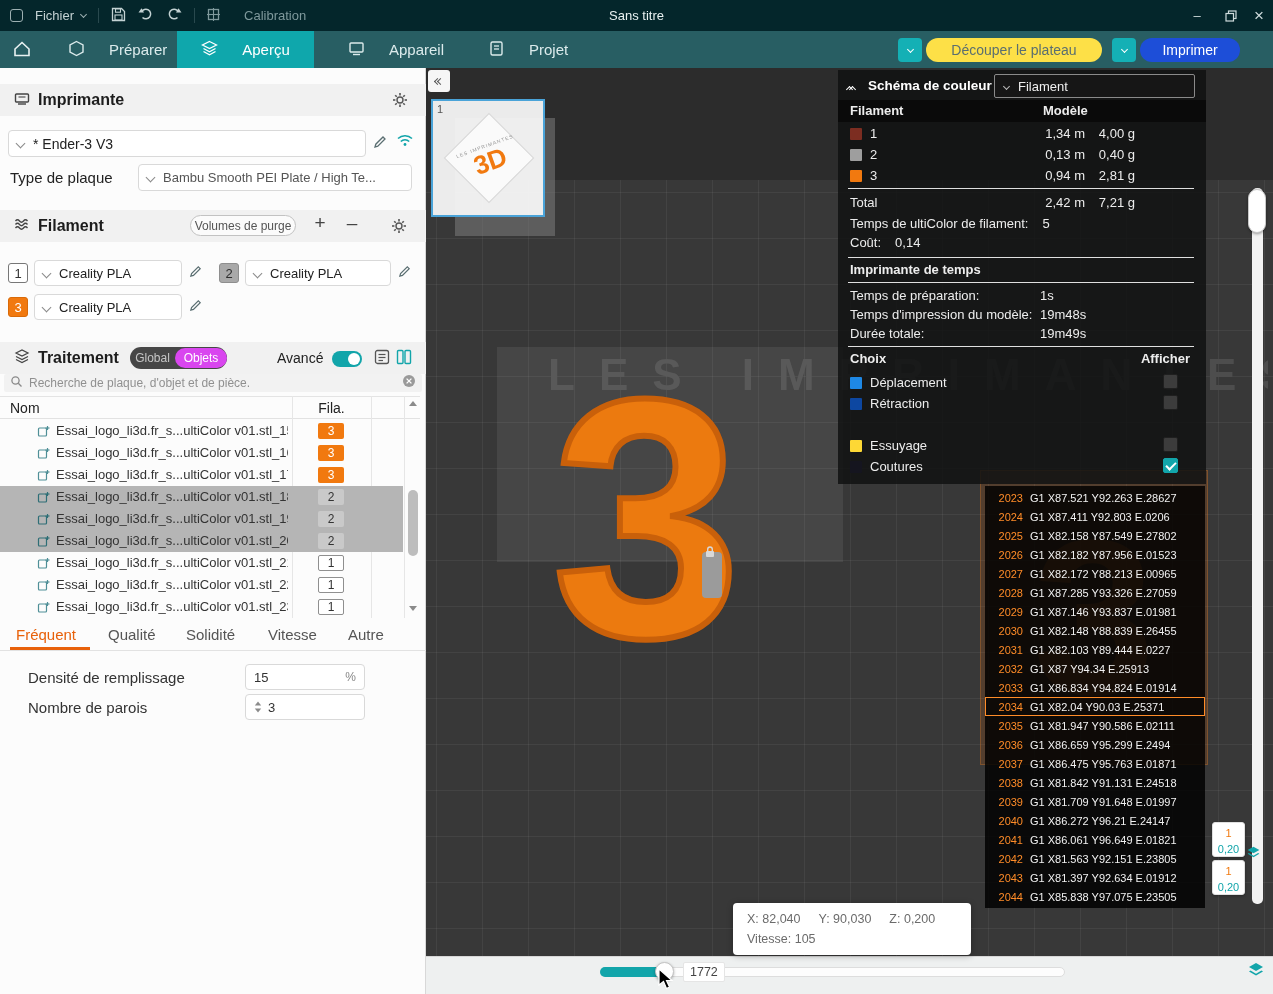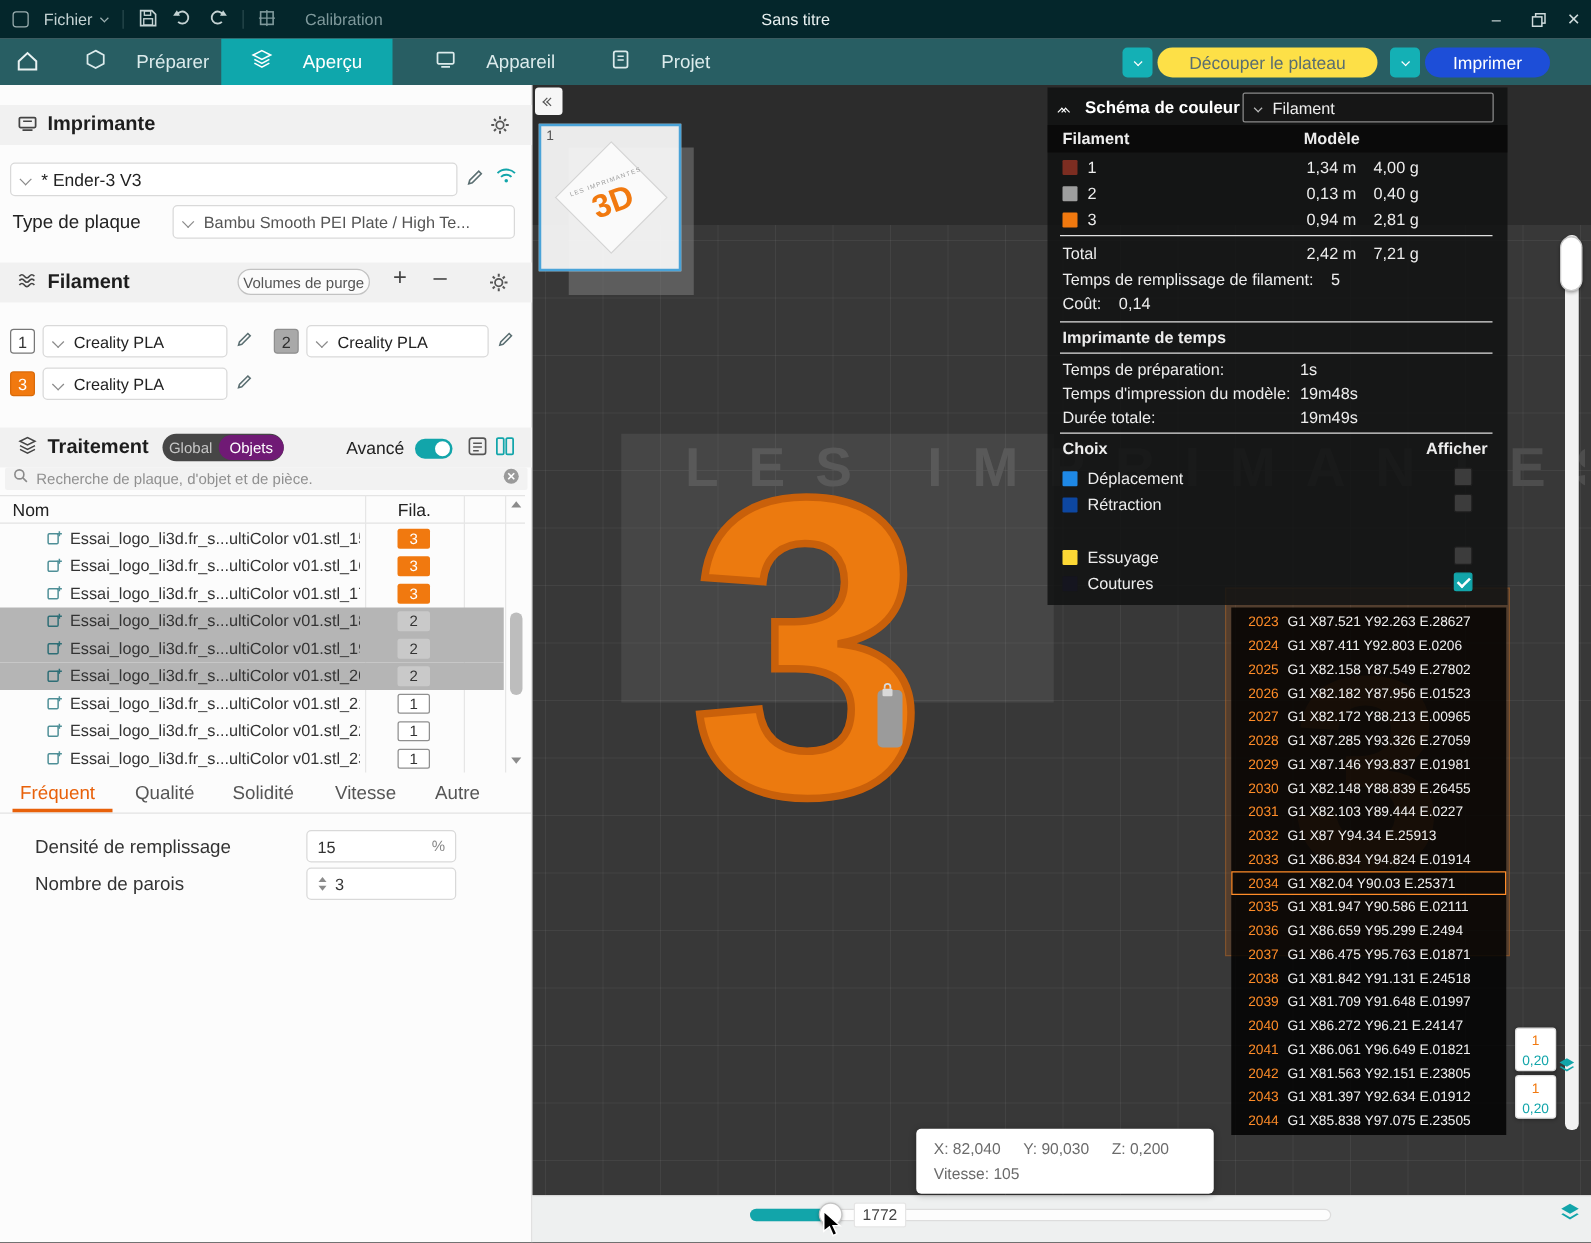--- a/index.html
+++ b/index.html
@@ -39,21 +39,21 @@
 .dd .cv{color:#8a8a8a;flex:0 0 auto}
 .pencil{position:absolute;width:16px;height:16px}
 .idxbox{position:absolute;width:20px;height:20px;border-radius:3px;display:flex;align-items:center;justify-content:center;font-size:13px}
 .idx1{background:#fff;border:1px solid #777;color:#333}
 .idx2{background:#a9a9a9;border:1px solid #8e8e8e;color:#2e2e2e}
 .idx3{background:#f1790f;border:1px solid #d96a08;color:#fff}
 #purge-btn{position:absolute;left:190px;top:147px;width:106px;height:21px;border:1px solid #c2c2c2;border-radius:11px;background:#fbfbfb;color:#555;font-size:12px;display:flex;align-items:center;justify-content:center}
 .plusminus{position:absolute;top:144px;font-size:19px;color:#444;width:20px;text-align:center}
 #seg{position:absolute;left:130px;top:279px;width:97px;height:22px;background:#464646;border-radius:11px;display:flex;align-items:center}
 #seg-global{flex:1;text-align:center;color:#c6c6c6;font-size:12px}
-#seg-objets{width:52px;height:20px;background:#701a75;border-radius:11px;color:#fff;font-size:12px;display:flex;align-items:center;justify-content:center}
+#seg-objets{width:52px;height:20px;background:#d946ef;border-radius:11px;color:#fff;font-size:12px;display:flex;align-items:center;justify-content:center}
 #adv-label{position:absolute;left:277px;top:282px;font-size:14px;color:#222}
 #adv-toggle{position:absolute;left:332px;top:283px;width:30px;height:16px;background:#12a5aa;border-radius:8px}
 #adv-toggle::after{content:"";position:absolute;right:2px;top:2px;width:12px;height:12px;background:#fff;border-radius:50%}
 #searchbar{position:absolute;left:4px;top:306px;width:418px;height:18px;background:#f2f2f2;border-radius:2px;display:flex;align-items:center;padding:0 6px;gap:6px}
 #searchbar input{border:0;background:transparent;outline:none;flex:1;font-size:12px;color:#555;font-family:"Liberation Sans",sans-serif}
 #searchbar input::placeholder{color:#909090;opacity:1}
 #tblhdr{position:absolute;left:0;top:328px;width:420px;height:23px;border-top:1px solid #e4e4e4;border-bottom:1px solid #e2e2e2;font-size:14px;color:#222}
 .colline{position:absolute;top:328px;width:1px;height:222px;background:#e6e6e6}
 .trow{position:absolute;left:0;width:403px;height:22px}
 .trow.sel{background:#b5b5b5}
@@ -532,21 +532,21 @@
       <span class="sch-len">0,94 m</span>
       <span class="sch-wt">2,81 g</span>
     </div>
     <div class="sdiv" style="top:118px"></div>
     <div class="sch-row" style="top:123px">
       <span class="abs" style="left:12px;top:2px">Total</span>
       <span class="sch-len">2,42 m</span>
       <span class="sch-wt">7,21 g</span>
     </div>
     <div class="kv" style="top:146px">
-      <span>Temps de remplissage de filament:</span>
+      <span>Temps de ultiColor de filament:</span>
         <span>5</span>
     </div>
     <div class="kv" style="top:165px">
       <span>Coût:</span>
         <span>0,14</span>
     </div>
     <div class="sdiv" style="top:187px"></div>
     <span class="abs" style="left:12px;top:192px;font-weight:bold">Imprimante de temps</span>
     <div class="sdiv" style="top:212px"></div>
     <div class="sch-row" style="top:216px">

